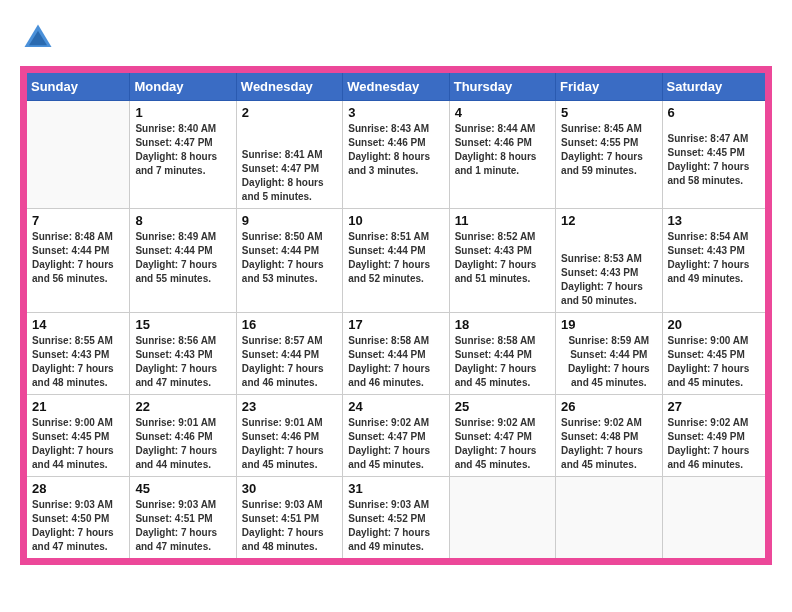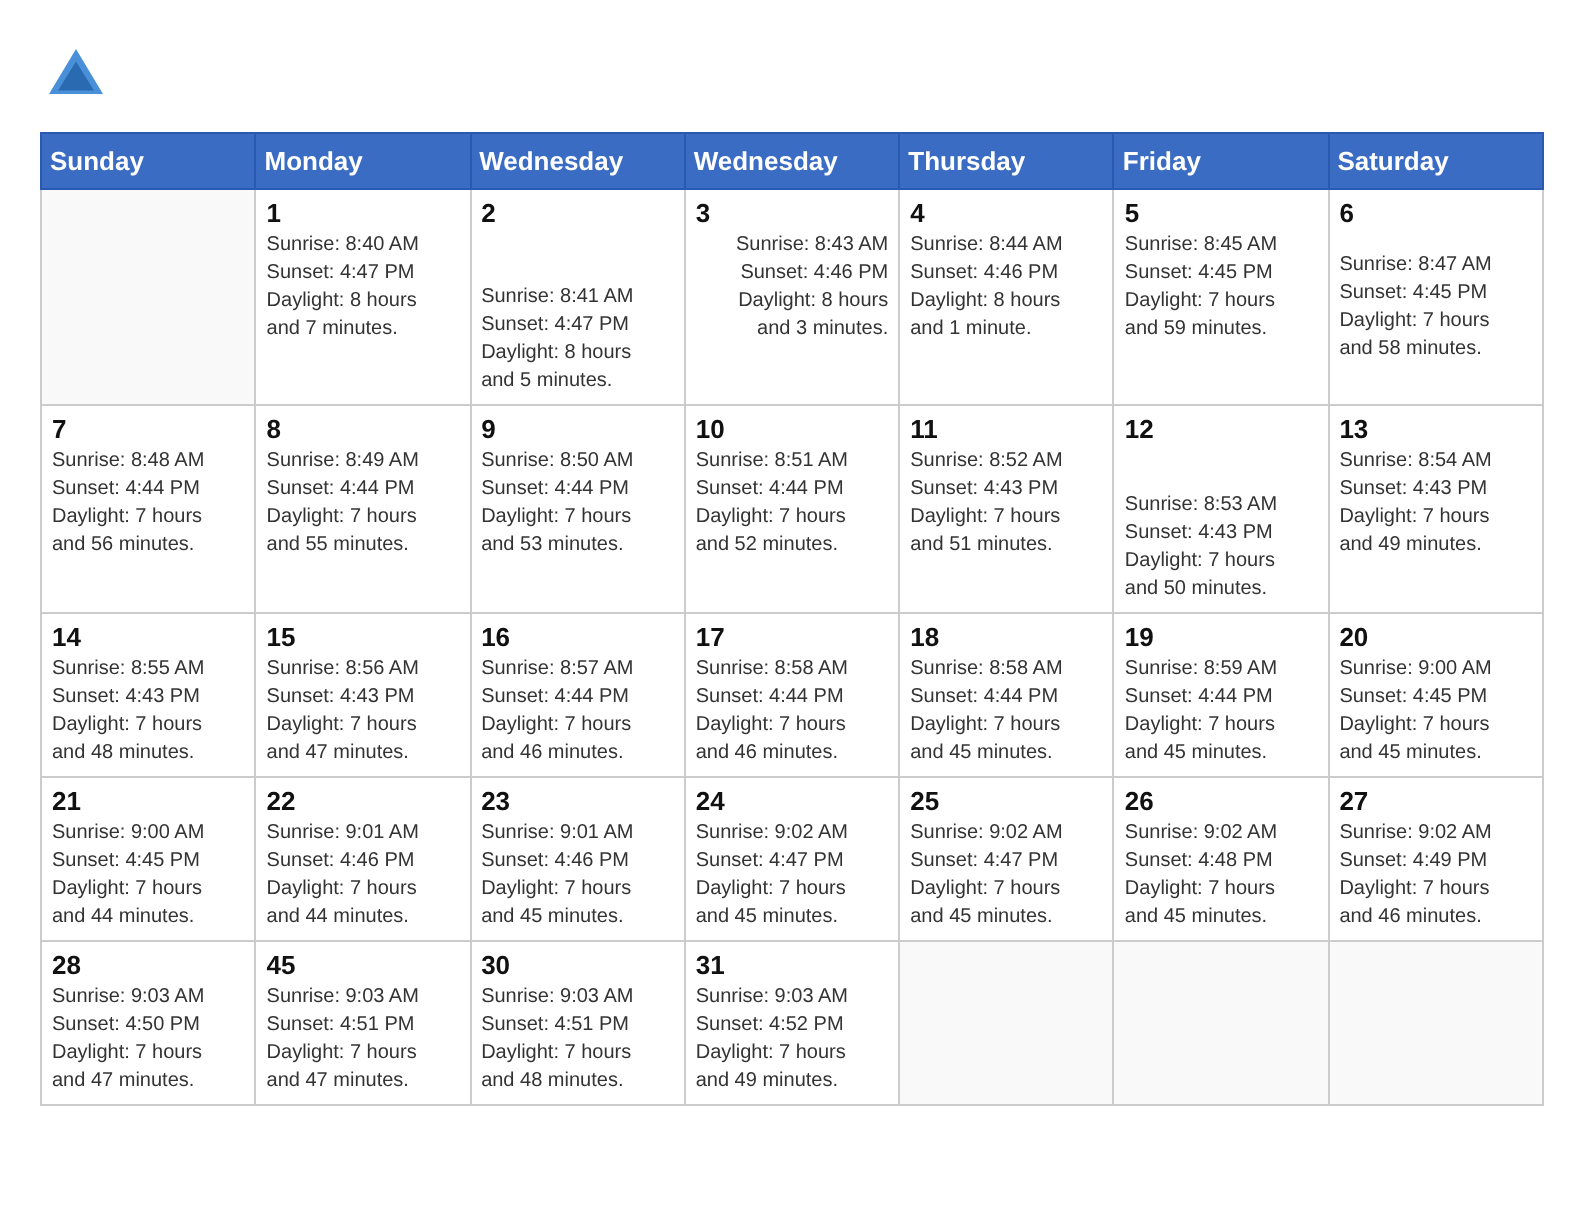--- a/index.html
+++ b/index.html
@@ -42,21 +42,21 @@
       font-weight: bold;
       color: #1a1a1a;
     }
     .location {
       font-size: 16px;
       color: #333;
     }
     .calendar {
       width: 100%;
       border-collapse: collapse;
-      border: 1px solid #ec4899;
+      border: 7px solid #ec4899;
     }
     .calendar th {
       background: #3a6cc4;
       color: #fff;
       font-size: 13px;
       font-weight: bold;
       padding: 6px 4px;
       text-align: left;
       border: 1px solid #2a5ab0;
     }
@@ -77,20 +77,21 @@
       font-size: 13px;
       font-weight: bold;
       color: #111;
       display: block;
       margin-bottom: 2px;
     }
     .day-info {
       font-size: 10px;
       line-height: 1.4;
       color: #333;
+      font-weight: bold;
     }
   </style>
 </head>
 <body>
 
 <div class="header">
   <div class="logo">
     <svg class="logo-icon" viewBox="0 0 40 40">
       <polygon points="20,5 35,30 5,30" fill="#4a90d9"></polygon>
       <polygon points="20,12 30,28 10,28" fill="#2a6ab0"></polygon>
@@ -130,36 +131,36 @@
         </td>
         <td>
           <span class="day-num">2</span>
           <div class="day-info" style="white-space: pre-line; margin-top: 28px;">Sunrise: 8:41 AM
 Sunset: 4:47 PM
 Daylight: 8 hours
 and 5 minutes.</div>
         </td>
         <td>
           <span class="day-num">3</span>
-          <div class="day-info" style="white-space: pre-line; text-align: right;">Sunrise: 8:43 AM
+          <div class="day-info" style="white-space: pre-line;">Sunrise: 8:43 AM
 Sunset: 4:46 PM
 Daylight: 8 hours
 and 3 minutes.</div>
         </td>
         <td>
           <span class="day-num">4</span>
           <div class="day-info" style="white-space: pre-line;">Sunrise: 8:44 AM
 Sunset: 4:46 PM
 Daylight: 8 hours
 and 1 minute.</div>
         </td>
         <td>
           <span class="day-num">5</span>
           <div class="day-info" style="white-space: pre-line;">Sunrise: 8:45 AM
-Sunset: 4:45 PM
+Sunset: 4:55 PM
 Daylight: 7 hours
 and 59 minutes.</div>
         </td>
         <td>
           <span class="day-num">6</span>
           <div class="day-info" style="white-space: pre-line; margin-top: 12px;">Sunrise: 8:47 AM
 Sunset: 4:45 PM
 Daylight: 7 hours
 and 58 minutes.</div>
         </td>
@@ -246,21 +247,21 @@
         </td>
         <td>
           <span class="day-num">18</span>
           <div class="day-info" style="white-space: pre-line;">Sunrise: 8:58 AM
 Sunset: 4:44 PM
 Daylight: 7 hours
 and 45 minutes.</div>
         </td>
         <td>
           <span class="day-num">19</span>
-          <div class="day-info" style="white-space: pre-line;">Sunrise: 8:59 AM
+          <div class="day-info" style="white-space: pre-line; text-align: center;">Sunrise: 8:59 AM
 Sunset: 4:44 PM
 Daylight: 7 hours
 and 45 minutes.</div>
         </td>
         <td>
           <span class="day-num">20</span>
           <div class="day-info" style="white-space: pre-line;">Sunrise: 9:00 AM
 Sunset: 4:45 PM
 Daylight: 7 hours
 and 45 minutes.</div>

